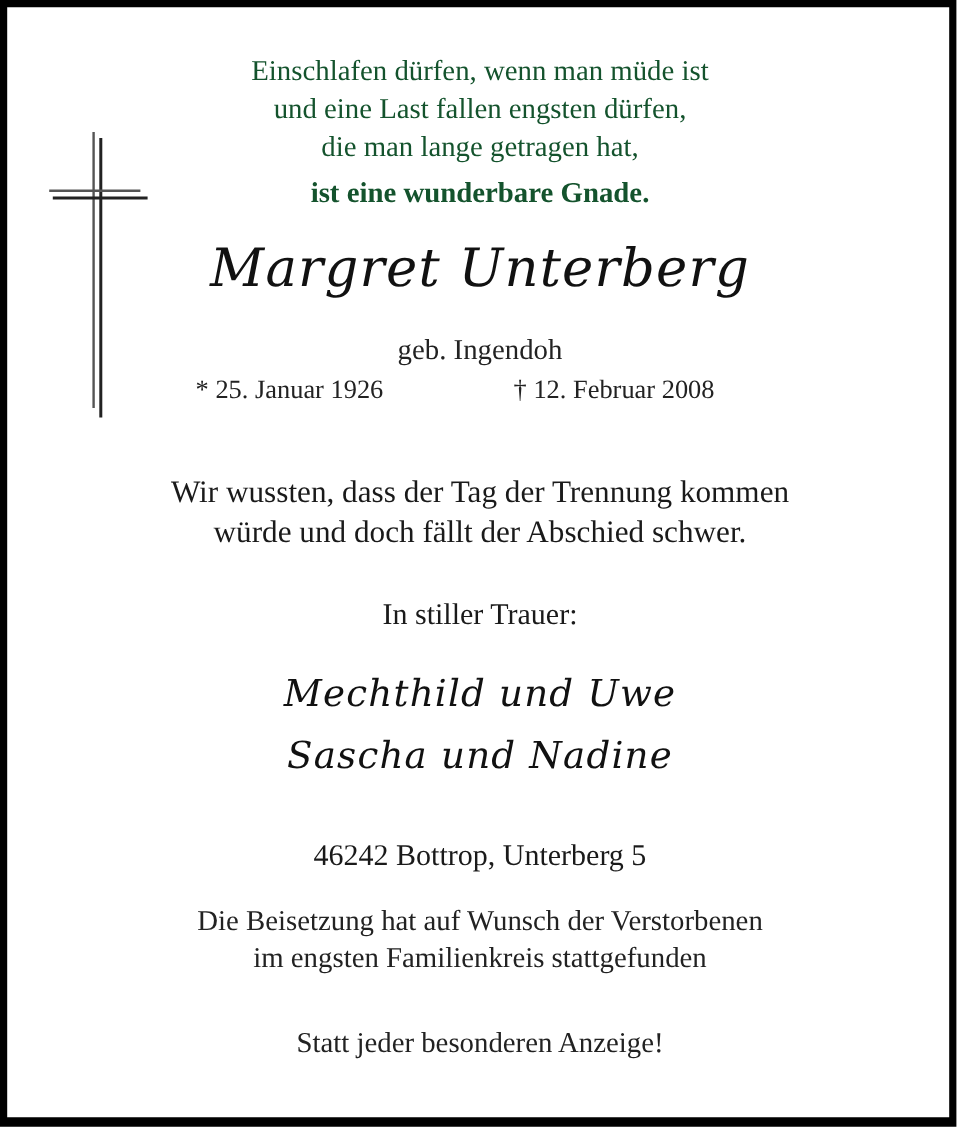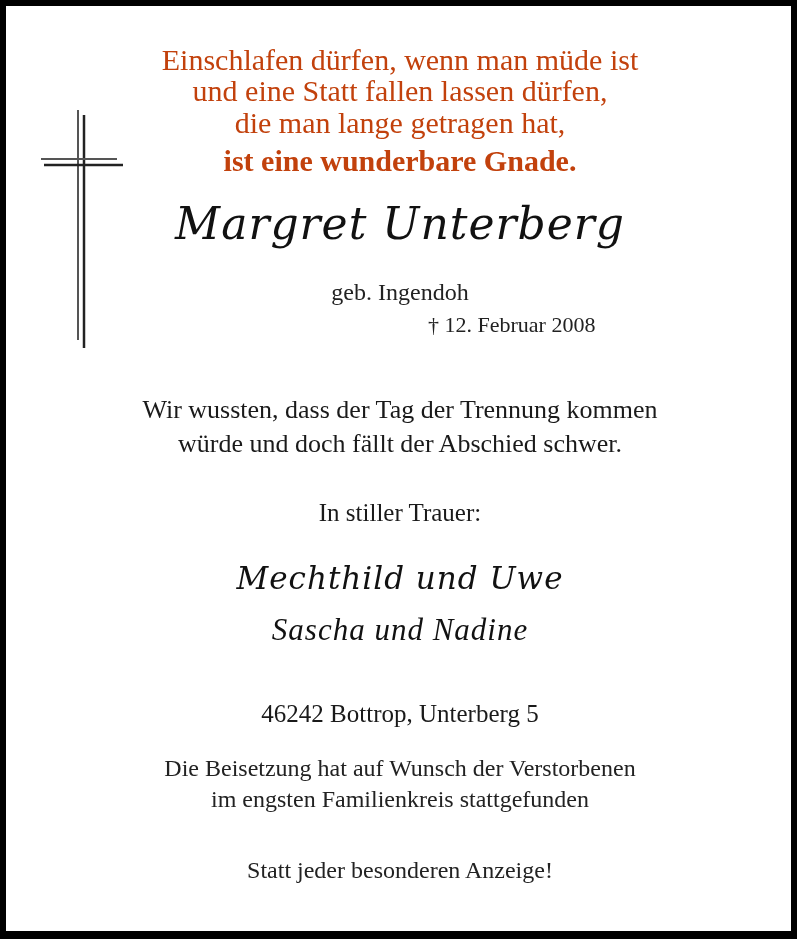--- a/index.html
+++ b/index.html
@@ -29,23 +29,23 @@
       background: #fff;
     }
     .line {
       position: absolute;
       left: 0;
       width: 800px;
       text-align: center;
       white-space: nowrap;
     }
     .poem {
-      font-size: 30px;
+      font-size: 24px;
       line-height: 30px;
-      color: #c2410c;
+      color: #14532d;
     }
     .script {
       font-family: "DejaVu Serif", "Liberation Serif", serif;
       font-style: italic;
       font-weight: normal;
       letter-spacing: 1px;
       color: #111;
     }
     .name {
       font-size: 44px;
@@ -102,43 +102,44 @@
 
 <svg class="cross" viewBox="0 0 90 245" xmlns="http://www.w3.org/2000/svg">
   <line x1="40" y1="2" x2="40" y2="232" stroke="#555" stroke-width="2"></line>
   <line x1="46" y1="7" x2="46" y2="240" stroke="#222" stroke-width="2.5"></line>
   <line x1="3" y1="51" x2="79" y2="51" stroke="#555" stroke-width="2"></line>
   <line x1="6" y1="57" x2="85" y2="57" stroke="#222" stroke-width="2.5"></line>
 </svg>
 
 <div>
   <div class="line poem" style="top:45px;">Einschlafen dürfen, wenn man müde ist</div>
-  <div class="line poem" style="top:76px;">und eine Statt fallen lassen dürfen,</div>
+  <div class="line poem" style="top:76px;">und eine Last fallen engsten dürfen,</div>
   <div class="line poem" style="top:108px;">die man lange getragen hat,</div>
   <div class="line poem" style="top:146px;font-weight:bold;">ist eine wunderbare Gnade.</div>
 </div>
 
 <div class="line script name" style="top:198px;">Margret Unterberg</div>
 
 <div class="line small" style="top:279px;">geb. Ingendoh</div>
 
 <div class="dates">
+  <span class="born">* 25. Januar 1926</span>
   <span class="died">† 12. Februar 2008</span>
 </div>
 
 <div>
   <div class="line body-text" style="top:395px;">Wir wussten, dass der Tag der Trennung kommen</div>
   <div class="line body-text" style="top:429px;">würde und doch fällt der Abschied schwer.</div>
 </div>
 
 <div class="line medium" style="top:499px;">In stiller Trauer:</div>
 
 <div>
   <div class="line script family" style="top:560px;">Mechthild und Uwe</div>
-  <div class="line script family" style="top:612px;font-family:Liberation Serif, serif;">Sascha und Nadine</div>
+  <div class="line script family" style="top:612px;">Sascha und Nadine</div>
 </div>
 
 <div class="line medium" style="top:700px;">46242 Bottrop, Unterberg 5</div>
 
 <div>
   <div class="line small" style="top:755px;">Die Beisetzung hat auf Wunsch der Verstorbenen</div>
   <div class="line small" style="top:786px;">im engsten Familienkreis stattgefunden</div>
 </div>
 
 <div class="line small" style="top:857px;">Statt jeder besonderen Anzeige!</div>

